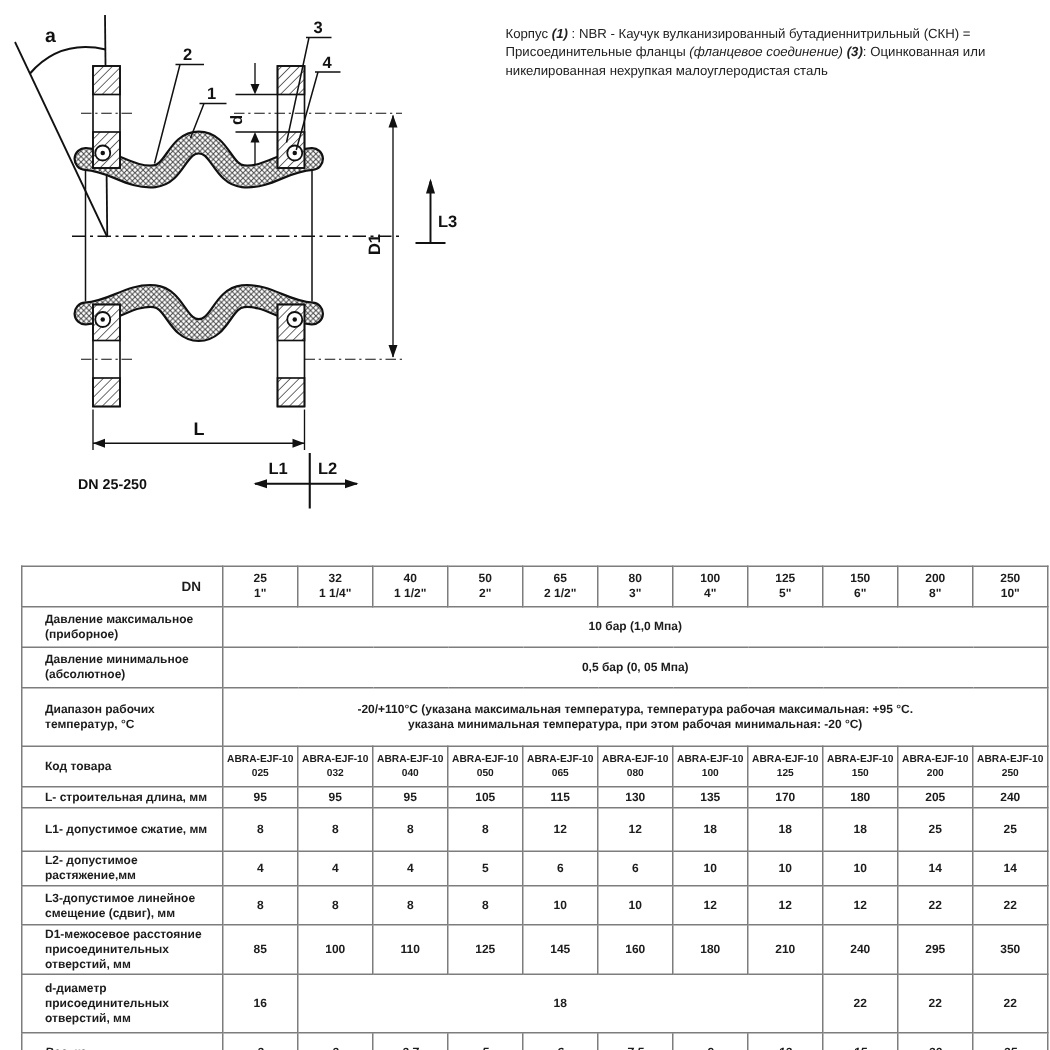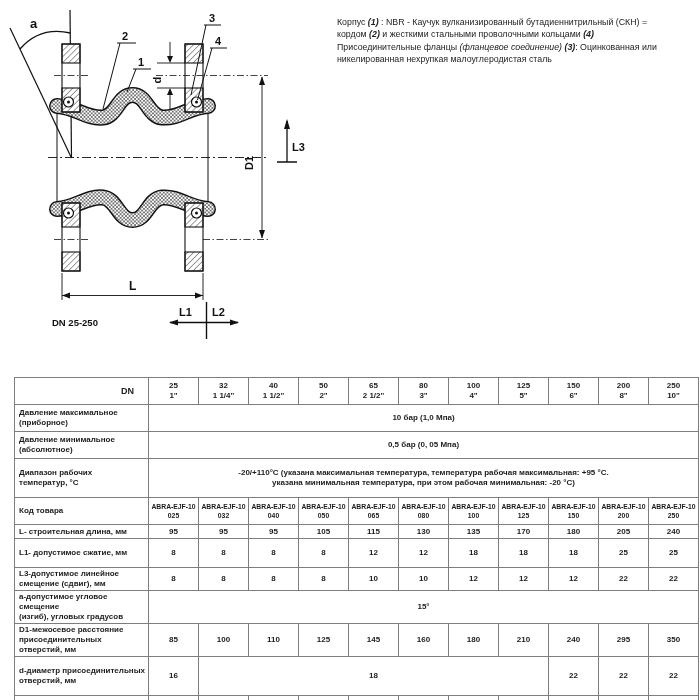--- a/index.html
+++ b/index.html
@@ -10,21 +10,21 @@
         font-size:8.8px;line-height:12.4px;color:#222;}
   .desc-line{white-space:nowrap;padding-left:12px;}
   .b{font-weight:bold;}
   .i{font-style:italic;}
   table.spec{position:absolute;left:14px;top:377px;width:684px;
         border-collapse:collapse;table-layout:fixed;}
   .spec td,.spec th{border:1px solid #7d7d7d;font-weight:bold;font-size:8px;
         line-height:10px;color:#1c1c1c;text-align:center;vertical-align:middle;
         padding:1px 2px;white-space:pre-line;overflow:hidden;
         font-family:"Liberation Sans",sans-serif;}
-  .spec .row-label{text-align:left;padding-left:4px;}
+  .spec .row-label{text-align:left;padding-left:15px;}
   .spec .dn-cell{text-align:right;padding-right:14px;font-size:9px;}
   .spec .code-cell{font-size:6.8px;line-height:9px;}
   .spec tr:nth-child(1){height:27px;}
   .spec tr:nth-child(2){height:27px;}
   .spec tr:nth-child(3){height:27px;}
   .spec tr:nth-child(4){height:39px;margin-top:42px;}
   .spec tr:nth-child(5){height:27px;}
   .spec tr:nth-child(6){height:14px;}
   .spec tr:nth-child(7){height:29px;}
   .spec tr:nth-child(8){height:13px;}
@@ -158,21 +158,20 @@
       <path d="M210 48 H227 M212 48 L197.5 100"></path>
     </g>
     <text x="122" y="40" font-size="11">2</text>
     <text x="138" y="66" font-size="11">1</text>
     <text x="209" y="22" font-size="11">3</text>
     <text x="215" y="45" font-size="11">4</text>
   </svg>
 
   <div class="description" id="description">
       <div class="desc-line"><span>Корпус </span><span class="b i">(1)</span><span> : NBR - Каучук вулканизированный бутадиеннитрильный (СКН) =</span></div>
-      <div class="desc-line"><span>кордом </span><span class="b i">(2)</span><span>  и жесткими стальными проволочными кольцами </span><span class="b i">(4)</span></div>
       <div class="desc-line"><span>Присоединительные фланцы </span><span class="i">(фланцевое соединение)</span><span> </span><span class="b i">(3)</span><span>: Оцинкованная или</span></div>
       <div class="desc-line"><span>никелированная нехрупкая малоуглеродистая сталь</span></div>
     </div>
 
   <table class="spec">
     <colgroup>
       <col style="width:134px">
       <col style="width:50px">
         <col style="width:50px">
         <col style="width:50px">
@@ -274,38 +273,47 @@
           <td>8</td>
           <td>12</td>
           <td>12</td>
           <td>18</td>
           <td>18</td>
           <td>18</td>
           <td>25</td>
           <td>25</td>
         </tr>
         <tr>
+          <td class="row-label">L2- допустимое растяжение,мм</td>
+          <td>4</td>
+          <td>4</td>
+          <td>4</td>
+          <td>5</td>
+          <td>6</td>
+          <td>6</td>
+          <td>10</td>
+          <td>10</td>
+          <td>10</td>
+          <td>14</td>
+          <td>14</td>
+        </tr>
+        <tr>
           <td class="row-label">L3-допустимое линейное
 смещение (сдвиг), мм</td>
           <td>8</td>
           <td>8</td>
           <td>8</td>
           <td>8</td>
           <td>10</td>
           <td>10</td>
           <td>12</td>
           <td>12</td>
           <td>12</td>
           <td>22</td>
           <td>22</td>
-        </tr>
-        <tr>
-          <td class="row-label">а-допустимое угловое смещение
-(изгиб), угловых градусов</td>
-          <td colspan="11">15°</td>
         </tr>
         <tr>
           <td class="row-label">D1-межосевое расстояние
 присоединительных
 отверстий, мм</td>
           <td>85</td>
           <td>100</td>
           <td>110</td>
           <td>125</td>
           <td>145</td>

